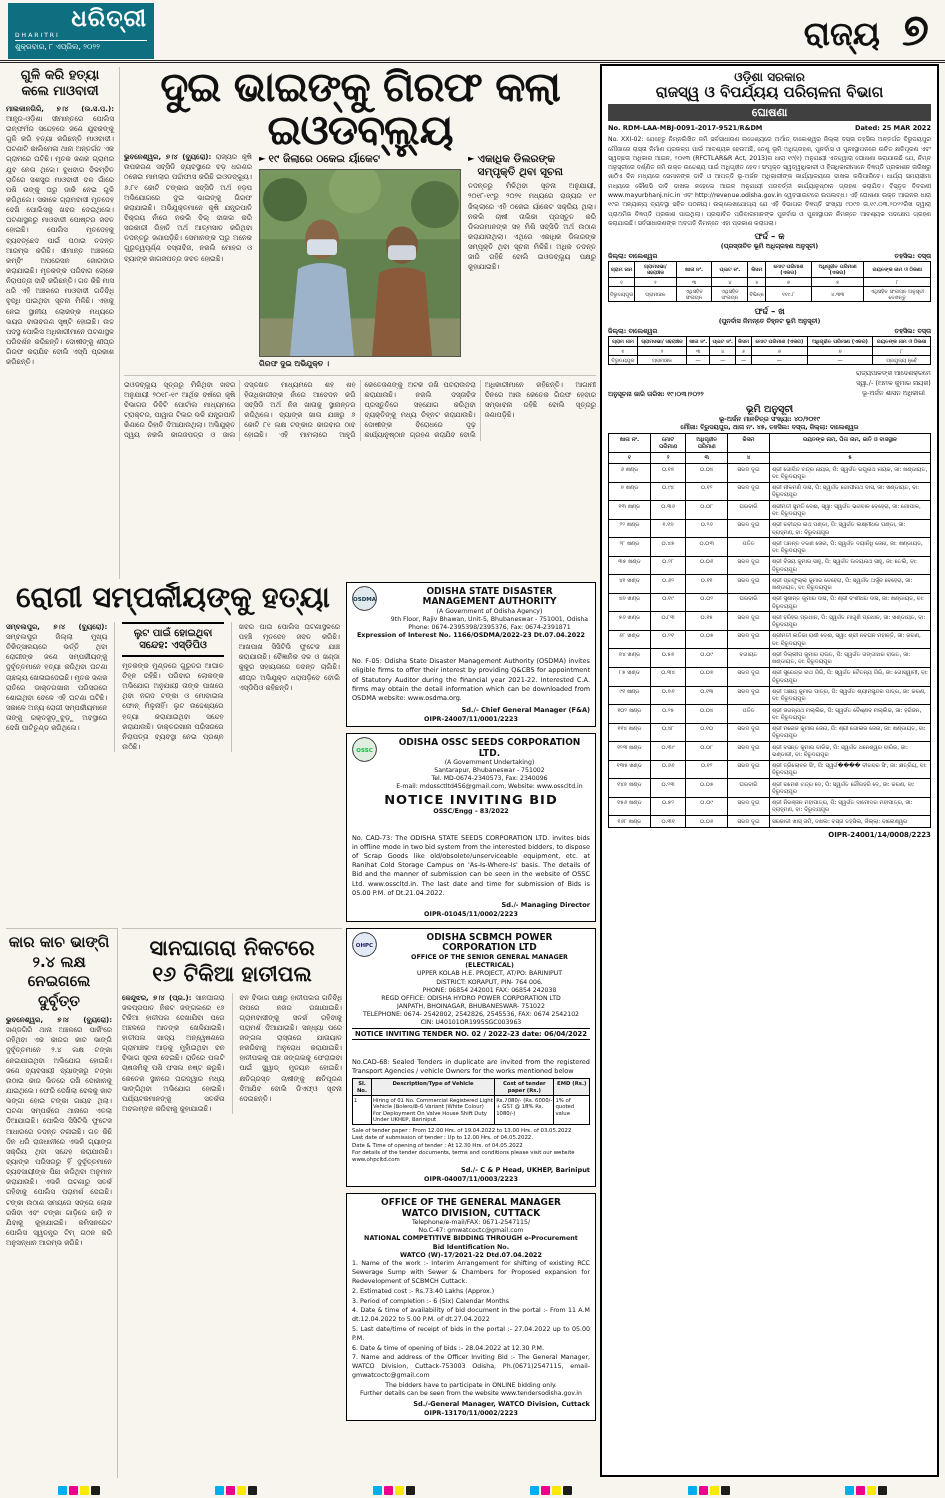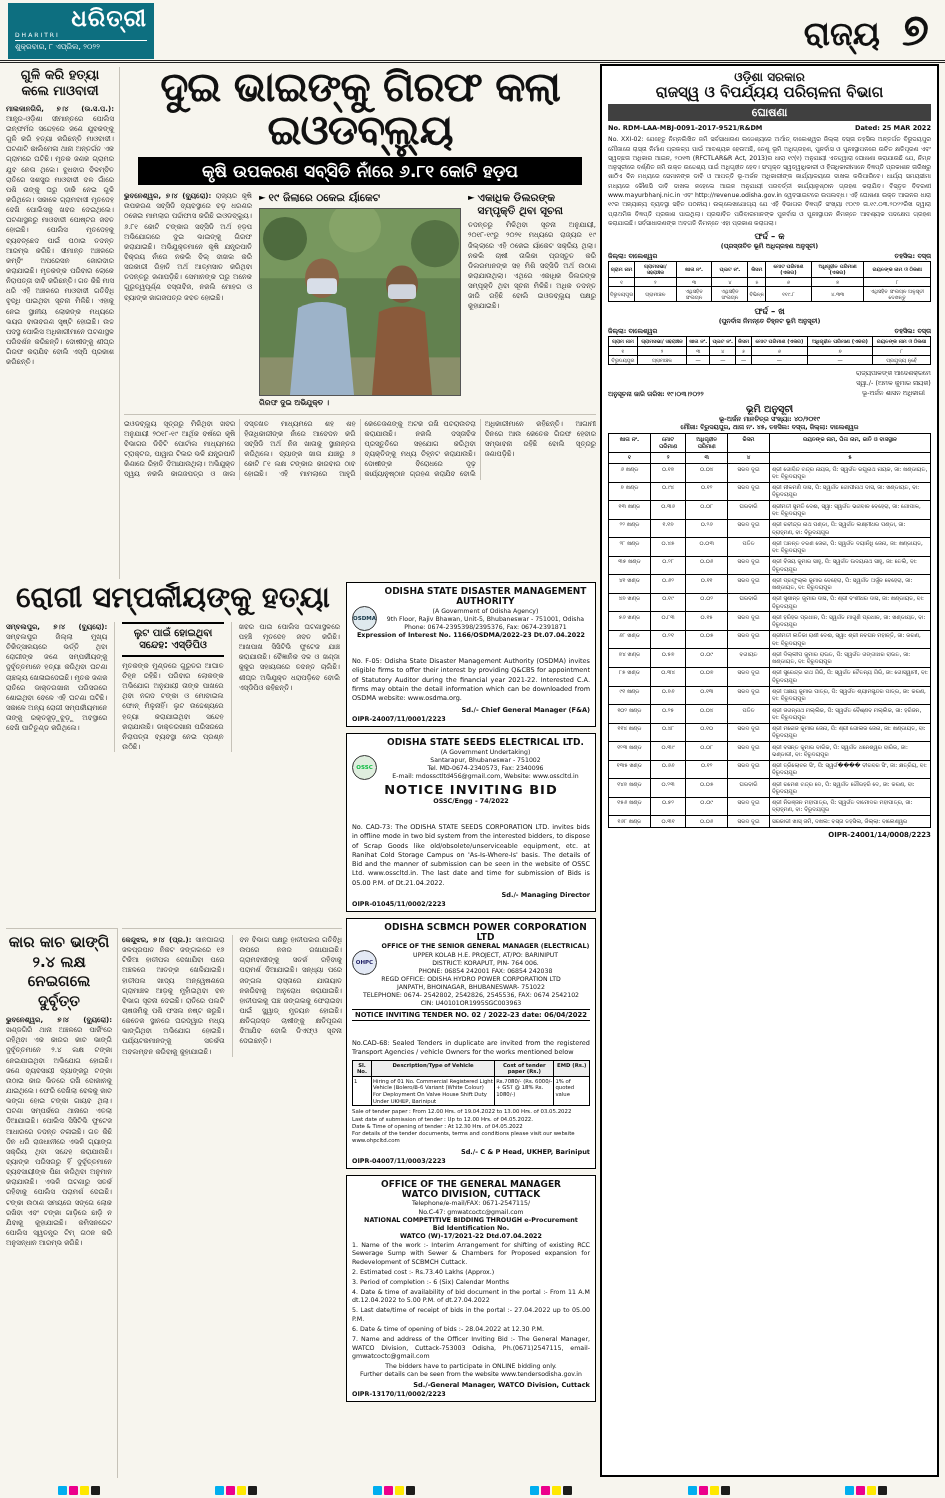--- a/index.html
+++ b/index.html
@@ -54,28 +54,28 @@
   
   .art-elephant { left:122px; top:928px; width:220px; height:550px; border-top:1px solid #c6c2b8; padding-top:6px; }
   .art-elephant .hl { font-size:21px; font-weight:bold; text-align:center; line-height:1.25; margin-bottom:5px; }
   .two-cols { display:flex; gap:7px; }
   .tcol { flex:1; min-width:0; }
   .tcol + .tcol { border-left:1px solid #c6c2b8; padding-left:7px; }
 
   
   .ads-col { left:346px; top:582px; width:250px; height:900px; }
   .ad { border:1px solid #000; background:#fff; margin-bottom:6px; padding:3px 5px; overflow:hidden; }
-  .ad-head { display:flex; gap:4px; align-items:flex-end; }
+  .ad-head { display:flex; gap:12px; align-items:flex-start; }
   .ad-logo { width:25px; height:25px; border:1px solid #333; border-radius:50%; display:flex; align-items:center; justify-content:center; font-size:5.5px; font-weight:bold; flex:none; background:#dfe9ee; color:#134; }
   .ad-title { font-size:9px; font-weight:bold; text-align:center; line-height:1.15; flex:1; }
   .ad-sub { font-size:6.2px; text-align:center; line-height:1.3; }
   .ad-sub-b { font-size:6.4px; font-weight:bold; text-align:center; line-height:1.3; }
   .ad-body { font-size:6.5px; text-align:justify; line-height:1.42; margin-top:18px; }
   .ad-sig { display:flex; justify-content:flex-end; font-size:6.6px; font-weight:bold; margin-top:3px; }
-  .ad-oipr { font-size:6.4px; font-weight:bold; text-align:left; margin-top:1px; }
+  .ad-oipr { font-size:6.4px; font-weight:bold; text-align:center; margin-top:1px; }
   .nib-title { font-size:13px; font-weight:bold; text-align:center; letter-spacing:1px; margin-top:2px; }
   .nit-bar { font-size:6.8px; font-weight:bold; text-align:center; border-top:1px solid #000; border-bottom:1px solid #000; margin:2px 0; padding:1px 0; }
   .ohpc-table { width:100%; border-collapse:collapse; margin:2px 0; }
   .ohpc-table td { border:1px solid #000; font-size:5.3px; padding:1px; vertical-align:top; line-height:1.25; }
   .ohpc-table tr:first-child td { font-weight:bold; text-align:center; background:#eee; }
   .fine { font-size:5.4px; line-height:1.35; }
   .watco-items .li { font-size:6.3px; line-height:1.4; text-align:justify; margin-bottom:1px; }
   .bold { font-weight:normal; }
 
   
@@ -125,21 +125,20 @@
     </div>
   </header>
 
   <article class="abs art-maoist">
     <h2 class="hl">ଗୁଳି କରି ହତ୍ୟା କଲେ ମାଓବାଦୀ</h2>
     <p class="body-text"><span class="dateline">ମାଲକାନଗିରି, ୭।୪ (ଉ.ସ.ପ.):</span> <span>ଆନ୍ଧ୍ର-ଓଡ଼ିଶା ସୀମାନ୍ତରେ ପୋଲିସ ଇନ୍‌ଫର୍ମର ସନ୍ଦେହରେ ଜଣେ ଯୁବକଙ୍କୁ ଗୁଳି କରି ହତ୍ୟା କରିଛନ୍ତି ମାଓବାଦୀ। ଘଟଣାଟି କାଲିମେଳା ଥାନା ଅନ୍ତର୍ଗତ ଏକ ଗ୍ରାମରେ ଘଟିଛି। ମୃତକ ଜଣକ ଗ୍ରାମର ଯୁବ ନେତା ଥିଲେ। ବୁଧବାର ବିଳମ୍ବିତ ରାତିରେ ସଶସ୍ତ୍ର ମାଓବାଦୀ ଦଳ ଗାଁରେ ପଶି ତାଙ୍କୁ ଘରୁ ଡାକି ନେଇ ଗୁଳି କରିଥିଲେ। ସକାଳେ ଗ୍ରାମବାସୀ ମୃତଦେହ ଦେଖି ପୋଲିସକୁ ଖବର ଦେଇଥିଲେ। ଘଟଣାସ୍ଥଳରୁ ମାଓବାଦୀ ପୋଷ୍ଟର ଜବତ ହୋଇଛି। ପୋଲିସ ମୃତଦେହକୁ ବ୍ୟବଚ୍ଛେଦ ପାଇଁ ପଠାଇ ତଦନ୍ତ ଆରମ୍ଭ କରିଛି। ସୀମାନ୍ତ ଅଞ୍ଚଳରେ କମ୍ବିଂ ଅପରେସନ ଜୋରଦାର କରାଯାଇଛି। ମୃତକଙ୍କ ପରିବାର ଲୋକେ ନିରାପତ୍ତା ଦାବି କରିଛନ୍ତି। ଗତ କିଛି ମାସ ଧରି ଏହି ଅଞ୍ଚଳରେ ମାଓବାଦୀ ଗତିବିଧି ବୃଦ୍ଧି ପାଇଥିବା ସୂଚନା ମିଳିଛି। ଏହାକୁ ନେଇ ସ୍ଥାନୀୟ ଲୋକଙ୍କ ମଧ୍ୟରେ ଭୟର ବାତାବରଣ ସୃଷ୍ଟି ହୋଇଛି। ଉଚ୍ଚ ପଦସ୍ଥ ପୋଲିସ ଅଧିକାରୀମାନେ ଘଟଣାସ୍ଥଳ ପରିଦର୍ଶନ କରିଛନ୍ତି। ଦୋଷୀଙ୍କୁ ଶୀଘ୍ର ଗିରଫ କରାଯିବ ବୋଲି ଏସ୍‌ପି ପ୍ରକାଶ କରିଛନ୍ତି।</span></p>
   </article>
 
   <article class="abs art-main">
     <h1 class="hl-xl">ଦୁଇ ଭାଇଙ୍କୁ ଗିରଫ କଲା ଇଓଡବ୍ଲ୍ୟୁ</h1>
-    <div class="black-bar">କୃଷି ଉପକରଣ ସବ୍‌ସିଡି ନାଁରେ ୬.୮୧ କୋଟି ହଡ଼ପ</div>
     <div class="story-cols">
       <div class="scol body-text">
         <span class="dateline">ଭୁବନେଶ୍ୱର, ୭।୪ (ବ୍ୟୁରୋ):</span>
         <span>ରାଜ୍ୟର କୃଷି ଉପକରଣ ସବ୍‌ସିଡି ବ୍ୟବସ୍ଥାରେ ବଡ଼ ଧରଣର ଠକେଇ ମାମଲାର ପର୍ଦ୍ଦାଫାସ କରିଛି ଇଓଡବ୍ଲ୍ୟୁ। ୬.୮୧ କୋଟି ଟଙ୍କାର ସବ୍‌ସିଡି ଅର୍ଥ ହଡ଼ପ ଅଭିଯୋଗରେ ଦୁଇ ଭାଇଙ୍କୁ ଗିରଫ କରାଯାଇଛି। ଅଭିଯୁକ୍ତମାନେ କୃଷି ଯନ୍ତ୍ରପାତି ବିକ୍ରୟ ନାଁରେ ନକଲି ବିଲ୍ ଦାଖଲ କରି ସରକାରୀ ରିହାତି ଅର୍ଥ ଆତ୍ମସାତ କରିଥିବା ତଦନ୍ତରୁ ଜଣାପଡ଼ିଛି। ସେମାନଙ୍କ ଘରୁ ଅନେକ ଗୁରୁତ୍ୱପୂର୍ଣ୍ଣ ଦସ୍ତାବିଜ, ନକଲି ମୋହର ଓ ବ୍ୟାଙ୍କ କାଗଜପତ୍ର ଜବତ ହୋଇଛି।</span>
       </div>
       <div class="photo-wrap">
         <div class="bullet">
             <span class="arrow">►</span>
             <span>୧୯ ଜିଲାରେ ଠକେଇ ର୍ୟାକେଟ</span>
           </div>
@@ -187,20 +186,24 @@
       <div class="pcol body-text">ଖବର ପାଇ ପୋଲିସ ଘଟଣାସ୍ଥଳରେ ପହଞ୍ଚି ମୃତଦେହ ଜବତ କରିଛି। ଆଖପାଖ ସିସିଟିଭି ଫୁଟେଜ ଯାଞ୍ଚ କରାଯାଉଛି। ବୈଜ୍ଞାନିକ ଦଳ ଓ ଖଣ୍ଡା କୁକୁର ସହାୟତାରେ ତଦନ୍ତ ଚାଲିଛି। ଶୀଘ୍ର ଅଭିଯୁକ୍ତ ଧରାପଡ଼ିବେ ବୋଲି ଏସ୍‌ଡିପିଓ କହିଛନ୍ତି।</div>
     </div>
   </article>
 
   <article class="abs art-car">
     <h2 class="hl">କାର କାଚ ଭାଙ୍ଗି ୨.୪ ଲକ୍ଷ ନେଇଗଲେ ଦୁର୍ବୃତ୍ତ</h2>
     <p class="body-text"><span class="dateline">ଭୁବନେଶ୍ୱର, ୭।୪ (ବ୍ୟୁରୋ):</span> <span>ଖଣ୍ଡଗିରି ଥାନା ଅଞ୍ଚଳରେ ପାର୍କିଂରେ ରହିଥିବା ଏକ କାରର କାଚ ଭାଙ୍ଗି ଦୁର୍ବୃତ୍ତମାନେ ୨.୪ ଲକ୍ଷ ଟଙ୍କା ନେଇଯାଇଥିବା ଅଭିଯୋଗ ହୋଇଛି। ଜଣେ ବ୍ୟବସାୟୀ ବ୍ୟାଙ୍କରୁ ଟଙ୍କା ଉଠାଇ କାର ଭିତରେ ରଖି ଦୋକାନକୁ ଯାଇଥିଲେ। ଫେରି ଦେଖିଲା ବେଳକୁ କାଚ ଭଙ୍ଗା ହୋଇ ଟଙ୍କା ଗାୟବ ଥିଲା। ଘଟଣା ସମ୍ପର୍କରେ ଥାନାରେ ଏତଲା ଦିଆଯାଇଛି। ପୋଲିସ ସିସିଟିଭି ଫୁଟେଜ ଆଧାରରେ ତଦନ୍ତ ଚଳାଇଛି। ଗତ କିଛି ଦିନ ଧରି ରାଜଧାନୀରେ ଏଭଳି ଗ୍ୟାଙ୍ଗ ସକ୍ରିୟ ଥିବା ସନ୍ଦେହ କରାଯାଉଛି। ବ୍ୟାଙ୍କ ପରିସରରୁ ହିଁ ଦୁର୍ବୃତ୍ତମାନେ ବ୍ୟବସାୟୀଙ୍କ ପିଛା କରିଥିବା ଅନୁମାନ କରାଯାଉଛି। ଏଭଳି ଘଟଣାରୁ ସତର୍କ ରହିବାକୁ ପୋଲିସ ପରାମର୍ଶ ଦେଇଛି। ଟଙ୍କା ଉଠାଣ ସମୟରେ ସଙ୍ଗେ ଲୋକ ରଖିବା ଏବଂ ଟଙ୍କା ଗାଡ଼ିରେ ଛାଡ଼ି ନ ଯିବାକୁ କୁହାଯାଇଛି। କମିସନରେଟ ପୋଲିସ ସ୍ୱତନ୍ତ୍ର ଟିମ୍ ଗଠନ କରି ଅନୁସନ୍ଧାନ ଆରମ୍ଭ କରିଛି।</span></p>
   </article>
 
   <article class="abs art-elephant">
+    <h2 class="hl">
+      <div>ସାନଘାଗରା ନିକଟରେ</div>
+      <div>୧୬ ଟିକିଆ ହାତୀପଲ</div>
+    </h2>
     <div class="two-cols">
       <div class="tcol body-text">
         <span class="dateline">କେନ୍ଦୁଝର, ୭।୪ (ପ୍ର.):</span>
         <span>ସାନଘାଗରା ଜଳପ୍ରପାତ ନିକଟ ଜଙ୍ଗଲରେ ୧୬ ଟିକିଆ ହାତୀପଲ ଦେଖାଯିବା ପରେ ଅଞ୍ଚଳରେ ଆତଙ୍କ ଖେଳିଯାଇଛି। ହାତୀପଲ ଖାଦ୍ୟ ଅନ୍ୱେଷଣରେ ଗ୍ରାମାଞ୍ଚଳ ଆଡ଼କୁ ମୁହାଁଇଥିବା ବନ ବିଭାଗ ସୂଚନା ଦେଇଛି। ରାତିରେ ପଲଟି ଚାଷଜମିକୁ ପଶି ଫସଲ ନଷ୍ଟ କରୁଛି। କେତେକ ସ୍ଥାନରେ ଘରଦ୍ୱାର ମଧ୍ୟ ଭାଙ୍ଗିଥିବା ଅଭିଯୋଗ ହୋଇଛି। ପର୍ଯ୍ୟଟକମାନଙ୍କୁ ସତର୍କତା ଅବଲମ୍ବନ କରିବାକୁ କୁହାଯାଇଛି।</span>
       </div>
       <div class="tcol body-text">ବନ ବିଭାଗ ପକ୍ଷରୁ ହାତୀପଲର ଗତିବିଧି ଉପରେ ନଜର ରଖାଯାଇଛି। ଗ୍ରାମବାସୀଙ୍କୁ ସତର୍କ ରହିବାକୁ ପରାମର୍ଶ ଦିଆଯାଇଛି। ସନ୍ଧ୍ୟା ପରେ ଜଙ୍ଗଲ ରାସ୍ତାରେ ଯାତାୟାତ ନକରିବାକୁ ଅନୁରୋଧ କରାଯାଇଛି। ହାତୀପଲକୁ ଘଞ୍ଚ ଜଙ୍ଗଲକୁ ଫେରାଇବା ପାଇଁ ସ୍କ୍ୱାଡ୍ ମୁତୟନ ହୋଇଛି। କ୍ଷତିଗ୍ରସ୍ତ ଚାଷୀଙ୍କୁ କ୍ଷତିପୂରଣ ଦିଆଯିବ ବୋଲି ଡିଏଫ୍‌ଓ ସୂଚନା ଦେଇଛନ୍ତି।</div>
     </div>
   </article>
 
   <div class="abs ads-col">
@@ -222,29 +225,29 @@
       <div class="ad-sig">Sd./- Chief General Manager (F&amp;A)</div>
       <div class="ad-oipr">OIPR-24007/11/0001/2223</div>
     </section>
 
     <section class="ad">
       <div class="ad-head">
         <div class="ad-logo" style="background:#dfeede;color:#1b4;">
             <span>OSSC</span>
           </div>
         <div style="flex:1">
-          <div class="ad-title">ODISHA STATE SEEDS ELECTRICAL LTD.</div>
+          <div class="ad-title">ODISHA OSSC SEEDS CORPORATION LTD.</div>
           <div class="ad-sub">(A Government Undertaking)</div>
           <div class="ad-sub">Santarapur, Bhubaneswar - 751002</div>
           <div class="ad-sub">Tel. MD-0674-2340573, Fax: 2340096</div>
           <div class="ad-sub">E-mail: mdossctltd456@gmail.com, Website: www.osscltd.in</div>
         </div>
       </div>
       <div class="nib-title">NOTICE INVITING BID</div>
-      <div class="ad-sub-b">OSSC/Engg - 74/2022</div>
+      <div class="ad-sub-b">OSSC/Engg - 83/2022</div>
       <p class="ad-body">No. CAD-73: The ODISHA STATE SEEDS CORPORATION LTD. invites bids in offline mode in two bid system from the interested bidders, to dispose of Scrap Goods like old/obsolete/unserviceable equipment, etc. at Ranihat Cold Storage Campus on 'As-Is-Where-Is' basis. The details of Bid and the manner of submission can be seen in the website of OSSC Ltd. www.osscltd.in. The last date and time for submission of Bids is 05.00 P.M. of Dt.21.04.2022.</p>
       <div class="ad-sig">Sd./- Managing Director</div>
       <div class="ad-oipr">OIPR-01045/11/0002/2223</div>
     </section>
 
     <section class="ad ohpc">
       <div class="ad-head">
         <div class="ad-logo" style="background:#e3e9f5;color:#226;">
             <span>OHPC</span>
           </div>

